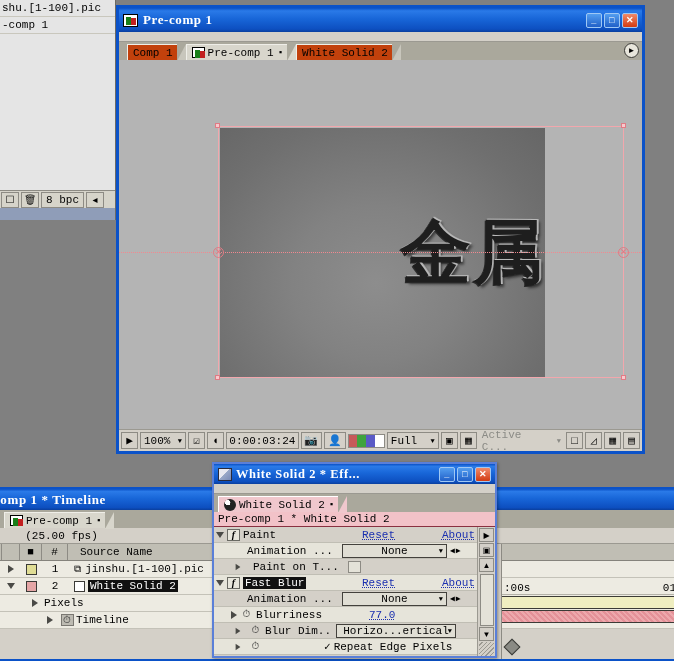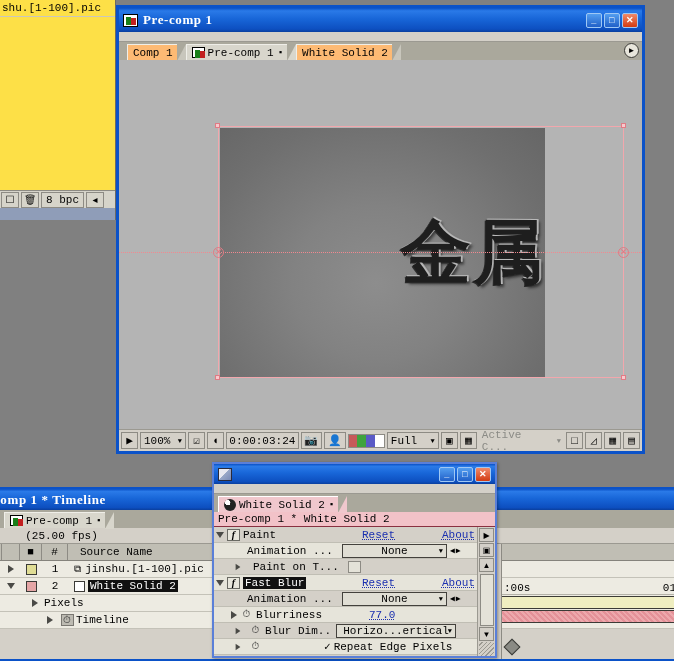--- a/index.html
+++ b/index.html
@@ -40,21 +40,21 @@
 
   .tab-strip {
     background: #aaa89c;
     height: 18px;
     display: flex; align-items: flex-end;
     position: relative;
     padding-left: 8px;
   }
   .tab {
     height: 16px;
-    background: #fdba74;
+    background: #c2410c;
     border-top: 1px solid #efeee8;
     border-left: 1px solid #efeee8;
     display: flex; align-items: center;
     padding: 0 4px 0 5px;
     font-family: "Liberation Mono", monospace;
     font-size: 11px;
     color: #000;
     position: relative;
     margin-right: 9px;
   }
@@ -64,21 +64,21 @@
     border-style: solid;
     border-width: 0 0 17px 9px;
     border-color: transparent transparent #c8c6bc transparent;
   }
   .tab.active { background: #d8d6cc; font-weight: normal; }
   .tab.active::after { border-color: transparent transparent #d8d6cc transparent; }
 
   
   #project-panel {
     position: absolute; left: 0; top: 0; width: 116px; height: 220px;
-    background: #fde047;
+    background: #e5e5e5;
     border-right: 1px solid #6c6a64;
     overflow: hidden;
   }
   .proj-row {
     height: 17px; line-height: 17px;
     border-bottom: 1px solid #c9c7bd;
     padding-left: 2px;
     font-family: "Liberation Mono", monospace;
     font-size: 11px; color: #000;
     white-space: nowrap;
@@ -329,20 +329,21 @@
   }
   .check { font-size: 11px; }
 </style>
 </head>
 <body>
 
 <div id="root">
 
   <div id="project-panel">
     <div class="proj-row">shu.[1-100].pic</div>
+    <div class="proj-row">-comp 1</div>
     <div id="project-toolbar">
       <div class="pt-btn">☐</div>
       <div class="pt-btn">🗑</div>
       <div class="pt-field">8 bpc</div>
       <div class="pt-btn">◂</div>
     </div>
     <div id="project-bottom"></div>
   </div>
 
   <div id="comp-window">
@@ -513,20 +514,21 @@
       <span>01</span>
     </div>
     <div class="bar-track" style="top:107px;width:176px;background:#efeec0;border:1px solid #3b3b36;border-left:0;"></div>
     <div class="bar-track" style="top:121px;width:176px;background:repeating-linear-gradient(45deg,#eda8ac,#eda8ac 2px,#e49198 2px,#e49198 4px);border:1px solid #3b3b36;border-left:0;"></div>
     <div style="position:absolute;left:536px;top:152px;width:12px;height:12px;background:#8a8a84;border:1px solid #3b3b36;transform:rotate(45deg);"></div>
   </div>
 
   <div id="fx-window">
     <div class="win-title">
       <span class="fx-icon"></span>
+      <span>White Solid 2 * Eff...</span>
       <span class="tbtns">
         <span class="tbtn">_</span>
         <span class="tbtn">□</span>
         <span class="tbtn close">✕</span>
       </span>
     </div>
 
     <div id="fx-strip"></div>
 
     <div class="tab-strip" id="fx-tabs" style="padding-left:4px;">

